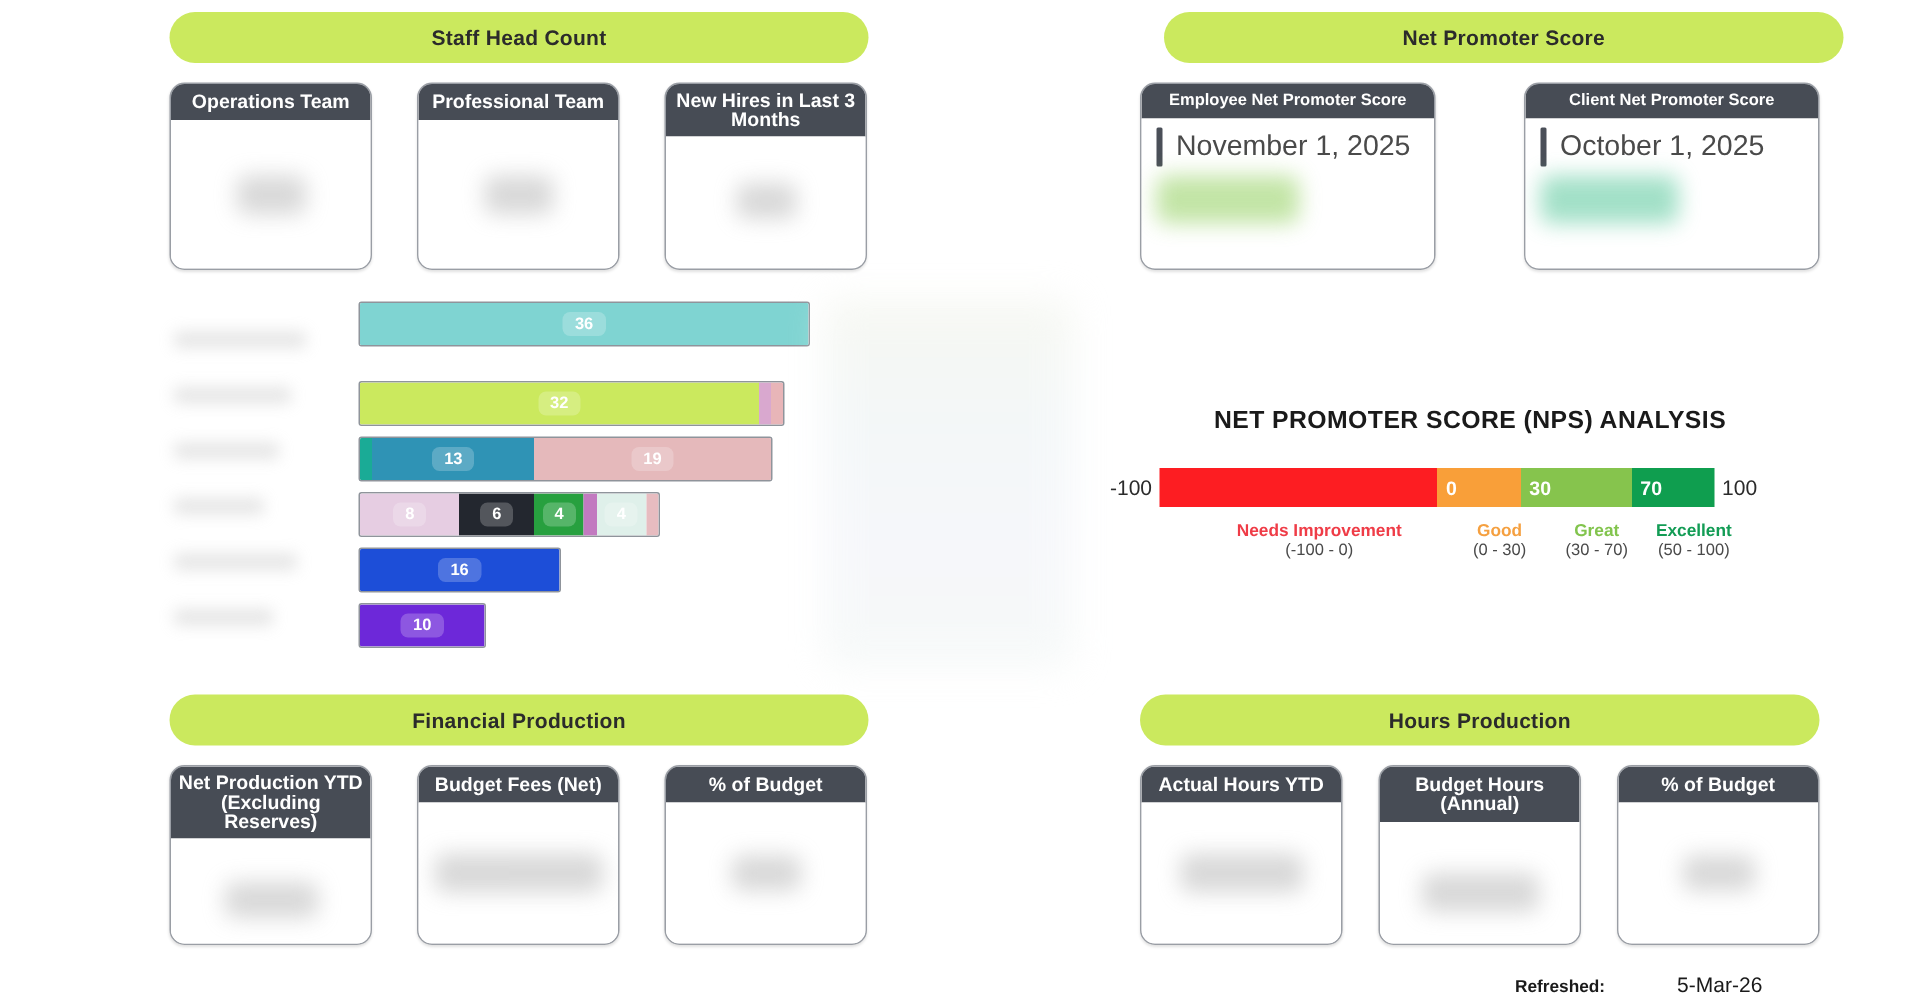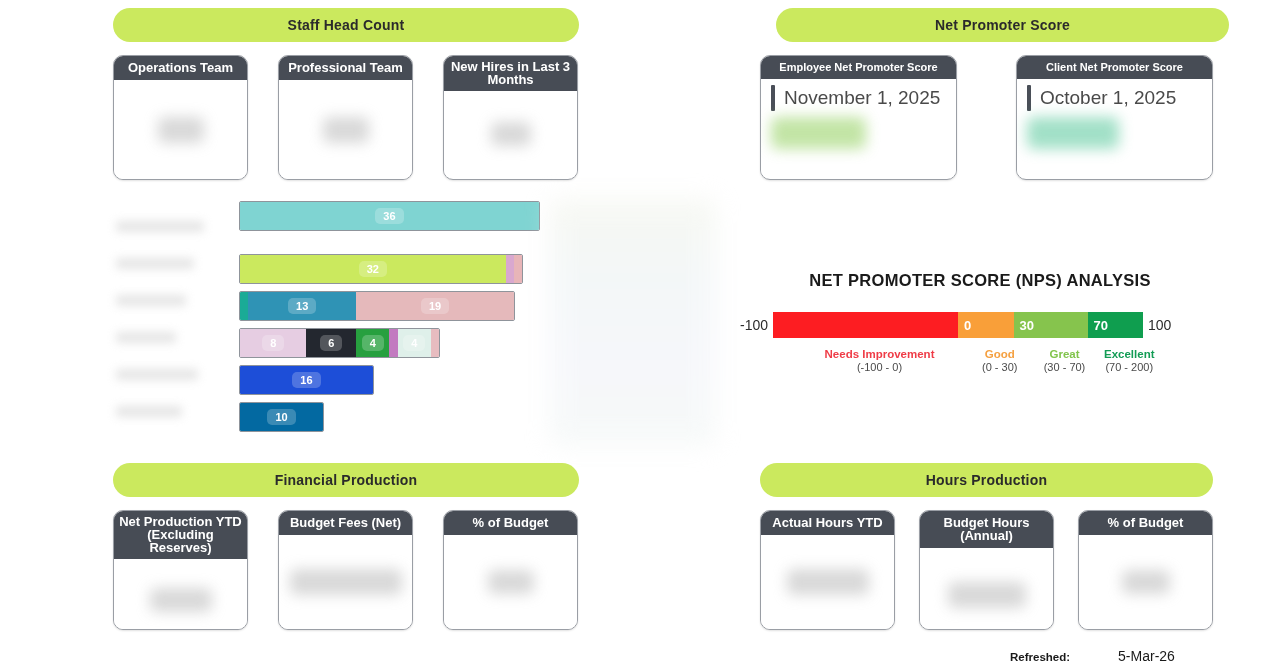--- a/index.html
+++ b/index.html
@@ -205,21 +205,21 @@
             <span class="seg-lbl">4</span>
           </div>
           <div class="seg" style="width: 8.3px; background: rgb(231, 188, 192);"></div>
         </div>
         <div class="bar-row" style="top: 170px;">
           <div class="seg" style="width: 132.8px; background: #1d4ed8;">
             <span class="seg-lbl">16</span>
           </div>
         </div>
         <div class="bar-row" style="top: 207px;">
-          <div class="seg" style="width: 83px; background: #0369a1;">
+          <div class="seg" style="width: 83px; background: #6d28d9;">
             <span class="seg-lbl">10</span>
           </div>
         </div>
       </div>
     <div class="legend-blur"></div>
   </div>
 
   <div class="nps-analysis">
     <div class="nps-title">NET PROMOTER SCORE (NPS) ANALYSIS</div>
     <div class="gauge-wrap">
@@ -246,21 +246,21 @@
         <div class="cat" style="left: 232px; width: 55.5px;">
           <div class="cname" style="color: rgb(245, 160, 64);">Good</div>
           <div class="crange">(0 - 30)</div>
         </div>
         <div class="cat" style="left: 287.5px; width: 74px;">
           <div class="cname" style="color: rgb(130, 196, 77);">Great</div>
           <div class="crange">(30 - 70)</div>
         </div>
         <div class="cat" style="left: 361.5px; width: 55.5px;">
           <div class="cname" style="color: rgb(19, 156, 85);">Excellent</div>
-          <div class="crange">(70 - 200)</div>
+          <div class="crange">(50 - 100)</div>
         </div>
       </div>
   </div>
 
   <div class="banner" style="left:113px; top:463px; width:466px;">Financial Production</div>
 
   <div class="kpi-card" style="left:113px; top:510px; width:135px; height:120px;">
     <div class="kpi-head two-line">Net Production YTD (Excluding Reserves)</div>
     <div class="kpi-body two-line">
       <div class="blur-val" style="width:62px;height:24px;"></div>

